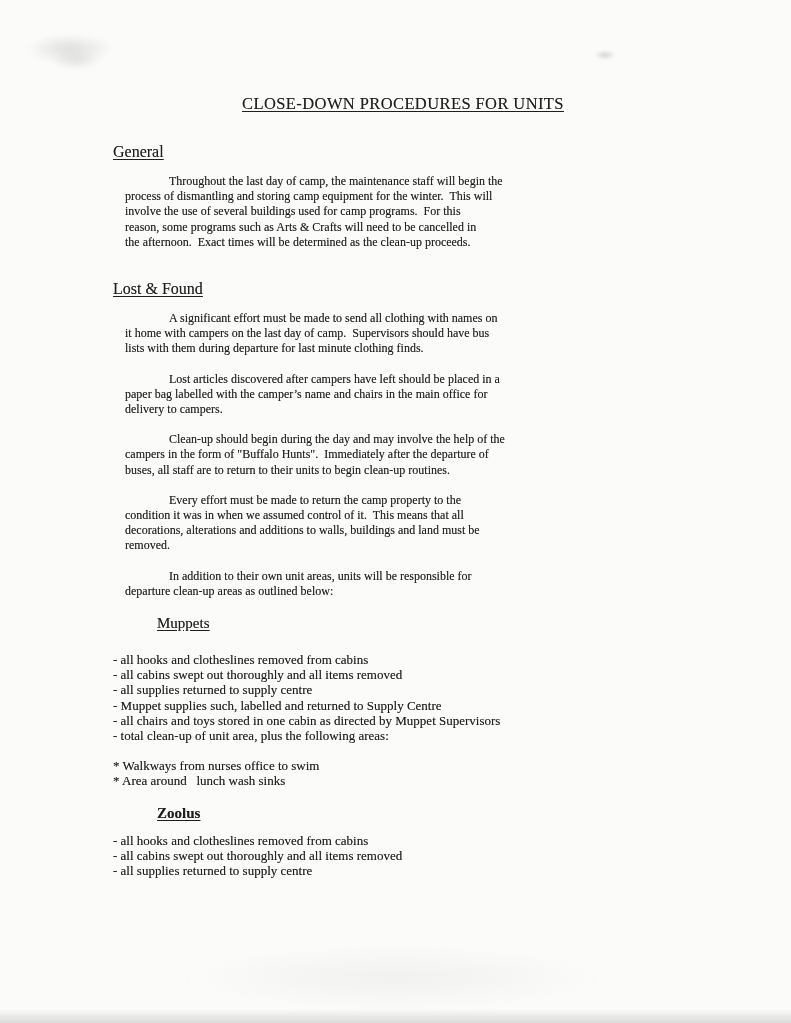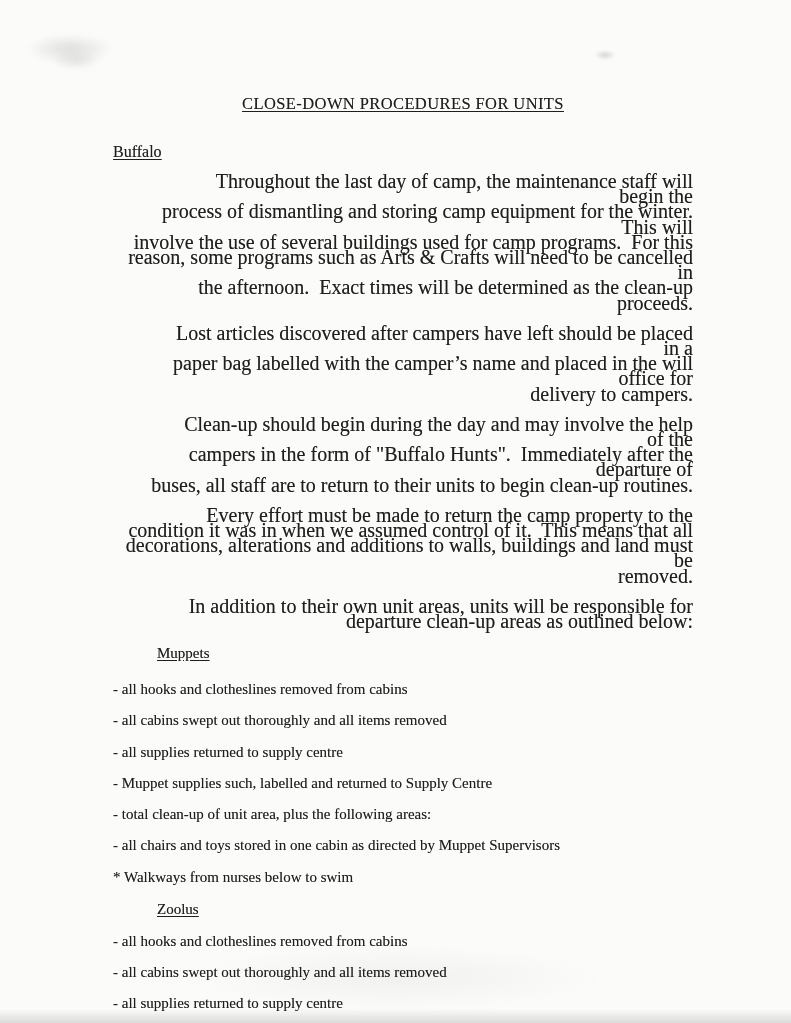--- a/index.html
+++ b/index.html
@@ -43,37 +43,36 @@
   .sub-heading {
     font-size: 15px;
     font-weight: normal;
     text-decoration: underline;
     text-underline-offset: 2px;
     line-height: 17px;
     margin: 16px 0 20px 44px;
   }
   .sub-heading.tight {
     margin-bottom: 11px;
+    font-weight: bold;
   }
   .para {
-    font-size: 20px;
+    font-size: 12px;
     line-height: 15.2px;
     margin: 0 0 15px 12px;
     text-indent: 44px;
     white-space: pre-wrap;
-    text-align: right;
   }
   .list {
     margin: 0 0 15px 0;
   }
   .list-item {
-    font-size: 15px;
+    font-size: 13px;
     line-height: 15.2px;
     white-space: pre-wrap;
-    margin-top: 16px;
   }
   .special-list {
     margin: 15px 0 15px 0;
   }
   
   .artifact { position: absolute; pointer-events: none; }
   .smudge-a {
     left: 26px; top: 34px; width: 88px; height: 30px;
     background: radial-gradient(ellipse at center, rgba(150,150,150,0.28), rgba(150,150,150,0) 70%);
     filter: blur(2px);
@@ -105,31 +104,35 @@
 <div class="artifact smudge-b"></div>
 <div class="artifact smudge-c"></div>
 <div class="artifact bottom-blotch"></div>
 <div class="artifact bottom-shade"></div>
 
 <div class="content">
 
   <h1 class="doc-title">CLOSE-DOWN PROCEDURES FOR UNITS</h1>
 
   <section>
-    <h2 class="sec-heading">Buffalo</h2>
+    <h2 class="sec-heading">General</h2>
     <p class="para">Throughout the last day of camp, the maintenance staff will begin the
 process of dismantling and storing camp equipment for the winter.  This will
 involve the use of several buildings used for camp programs.  For this
 reason, some programs such as Arts &amp; Crafts will need to be cancelled in
 the afternoon.  Exact times will be determined as the clean-up proceeds.</p>
   </section>
 
   <section>
+    <h2 class="sec-heading">Lost &amp; Found</h2>
+    <p class="para">A significant effort must be made to send all clothing with names on
+it home with campers on the last day of camp.  Supervisors should have bus
+lists with them during departure for last minute clothing finds.</p>
     <p class="para">Lost articles discovered after campers have left should be placed in a
-paper bag labelled with the camper’s name and placed in the will office for
+paper bag labelled with the camper’s name and chairs in the main office for
 delivery to campers.</p>
   </section>
 
   <section>
     <p class="para">Clean-up should begin during the day and may involve the help of the
 campers in the form of "Buffalo Hunts".  Immediately after the departure of
 buses, all staff are to return to their units to begin clean-up routines.</p>
     <p class="para">Every effort must be made to return the camp property to the
 condition it was in when we assumed control of it.  This means that all
 decorations, alterations and additions to walls, buildings and land must be
@@ -137,25 +140,26 @@
     <p class="para">In addition to their own unit areas, units will be responsible for
 departure clean-up areas as outlined below:</p>
 
     <section>
       <h3 class="sub-heading">Muppets</h3>
       <div class="list">
         <div class="list-item">- all hooks and clotheslines removed from cabins</div>
         <div class="list-item">- all cabins swept out thoroughly and all items removed</div>
         <div class="list-item">- all supplies returned to supply centre</div>
         <div class="list-item">- Muppet supplies such, labelled and returned to Supply Centre</div>
+        <div class="list-item">- all chairs and toys stored in one cabin as directed by Muppet Supervisors</div>
         <div class="list-item">- total clean-up of unit area, plus the following areas:</div>
-        <div class="list-item">- all chairs and toys stored in one cabin as directed by Muppet Supervisors</div>
       </div>
       <div class="list special-list">
-        <div class="list-item">* Walkways from nurses below to swim</div>
+        <div class="list-item">* Walkways from nurses office to swim</div>
+        <div class="list-item">* Area around   lunch wash sinks</div>
       </div>
     </section>
 
     <section>
       <h3 class="sub-heading tight">Zoolus</h3>
       <div class="list">
         <div class="list-item">- all hooks and clotheslines removed from cabins</div>
         <div class="list-item">- all cabins swept out thoroughly and all items removed</div>
         <div class="list-item">- all supplies returned to supply centre</div>
       </div>

